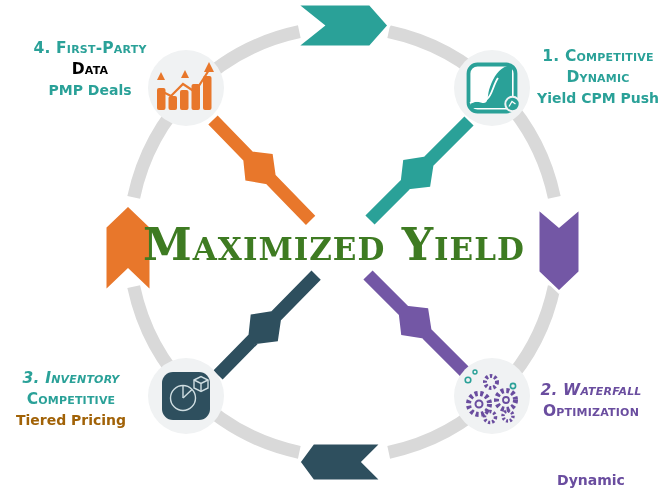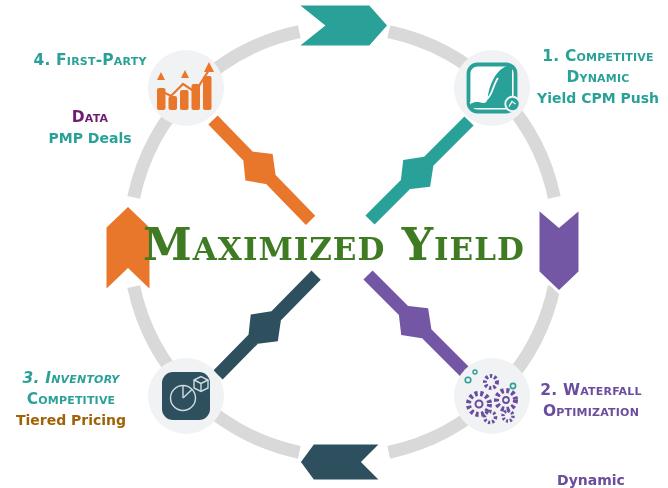--- a/index.html
+++ b/index.html
@@ -113,30 +113,30 @@
 
   <div class="center-title" style="color: rgb(62, 123, 34);">Maximized Yield</div>
 
   <div class="label" style="left:528px;top:46px;width:140px;">
     <div class="h" style="color: rgb(42, 161, 152);">1. Competitive</div>
     <div class="h" style="color: rgb(42, 161, 152);">Dynamic</div>
     <div class="s" style="color: rgb(42, 161, 152);">Yield CPM Push</div>
   </div>
 
   <div class="label" style="left:518px;top:380px;width:146px;">
-    <div class="h" style="color: rgb(106, 77, 159);">2. Waterfall</div>
+    <div class="h" style="color: rgb(106, 77, 159); font-style: italic;">2. Waterfall</div>
     <div class="h" style="color: rgb(106, 77, 159);">Optimization</div>
     <div class="s" style="color: rgb(106, 77, 159); margin-top: 48px;">Dynamic Allocation</div>
   </div>
 
   <div class="label" style="left:2px;top:368px;width:138px;">
     <div class="h" style="color: rgb(42, 161, 152); font-style: italic;">3. Inventory</div>
     <div class="h" style="color: rgb(42, 161, 152);">Competitive</div>
     <div class="s" style="color: #a16207;">Tiered Pricing</div>
   </div>
 
   <div class="label" style="left:16px;top:38px;width:148px;">
-    <div class="h" style="color: rgb(42, 161, 152); margin-top: 12px;">4. First-Party</div>
-    <div class="h" style="color: #701a75; margin-top: 36px;">Data</div>
+    <div class="h" style="color: rgb(42, 161, 152);">4. First-Party</div>
+    <div class="h" style="color: #000000;">Data</div>
     <div class="s" style="color: rgb(42, 161, 152);">PMP Deals</div>
   </div>
 
 </div>
 
 </body></html>

